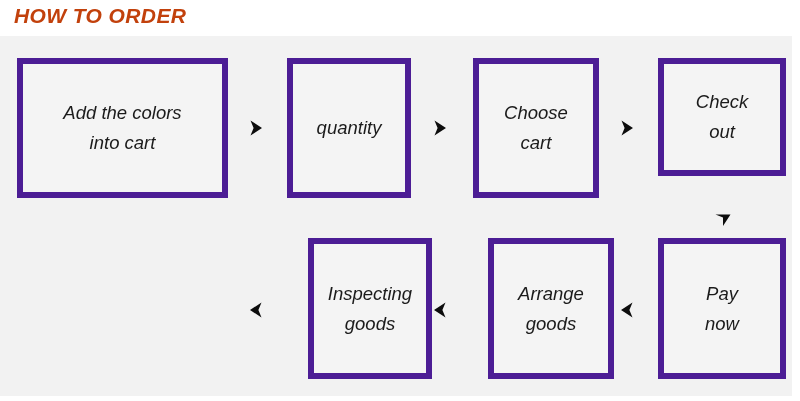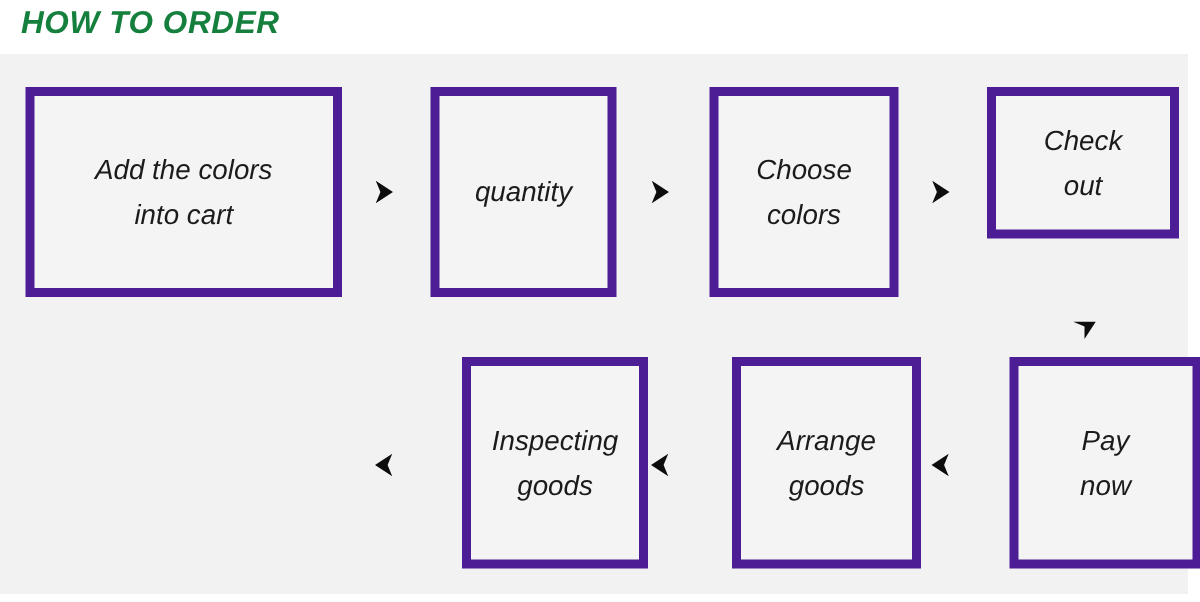--- a/index.html
+++ b/index.html
@@ -17,21 +17,21 @@
 
   
   #page-title {
     position: absolute;
     left: 14px;
     top: 3px;
     font-size: 21px;
     font-weight: bold;
     font-style: italic;
     letter-spacing: 0.4px;
-    color: #15803d;
+    color: #c2410c;
     line-height: 26px;
     white-space: nowrap;
   }
 
   
   #flow-panel {
     position: absolute;
     left: 0px;
     top: 36px;
     width: 792px;
@@ -57,27 +57,27 @@
     color: #1b1b1b;
     line-height: 30px;
     white-space: nowrap;
   }
   .flow-box.wide .box-line { font-size: 18.5px; }
 
   
   #box-add-colors   { left: 17px;  top: 22px;  width: 211px; height: 140px; }
   #box-choose-qty   { left: 287px; top: 22px;  width: 124px; height: 140px; }
   #box-confirm      { left: 473px; top: 22px;  width: 126px; height: 140px; }
-  #box-checkout     { left: 658px; top: 22px;  width: 128px; height: 101px; }
+  #box-checkout     { left: 658px; top: 22px;  width: 128px; height: 118px; }
 
   
   #box-delivering   { left: 17px;  top: 202px; width: 211px; height: 141px; }
   #box-inspecting   { left: 287px; top: 202px; width: 124px; height: 141px; margin-left: 21px; }
   #box-arrange      { left: 488px; top: 202px; width: 126px; height: 141px; }
-  #box-pay-now      { left: 658px; top: 202px; width: 128px; height: 141px; margin-left: 15px; }
+  #box-pay-now      { left: 658px; top: 202px; width: 128px; height: 141px; }
 
   
   .arrow {
     position: absolute;
     color: #0d0d0d;
     line-height: 0;
   }
   .arrow svg { display: block; }
 
   #arrow-1 { left: 246px; top: 82px; }
@@ -111,21 +111,21 @@
   </div>
 
   <div class="arrow" id="arrow-2">
     <svg width="20" height="20" viewBox="0 0 20 20" aria-hidden="true">
       <path d="M4.5 2.5 L16 10 L4.5 17.5 L7.6 10 Z" fill="#0d0d0d"></path>
     </svg>
   </div>
 
   <div class="flow-box" id="box-confirm">
     <span class="box-line">Choose</span>
-    <span class="box-line">colors</span>
+    <span class="box-line">cart</span>
   </div>
 
   <div class="arrow" id="arrow-3">
     <svg width="20" height="20" viewBox="0 0 20 20" aria-hidden="true">
       <path d="M4.5 2.5 L16 10 L4.5 17.5 L7.6 10 Z" fill="#0d0d0d"></path>
     </svg>
   </div>
 
   <div class="flow-box" id="box-checkout">
     <span class="box-line">Check</span>

